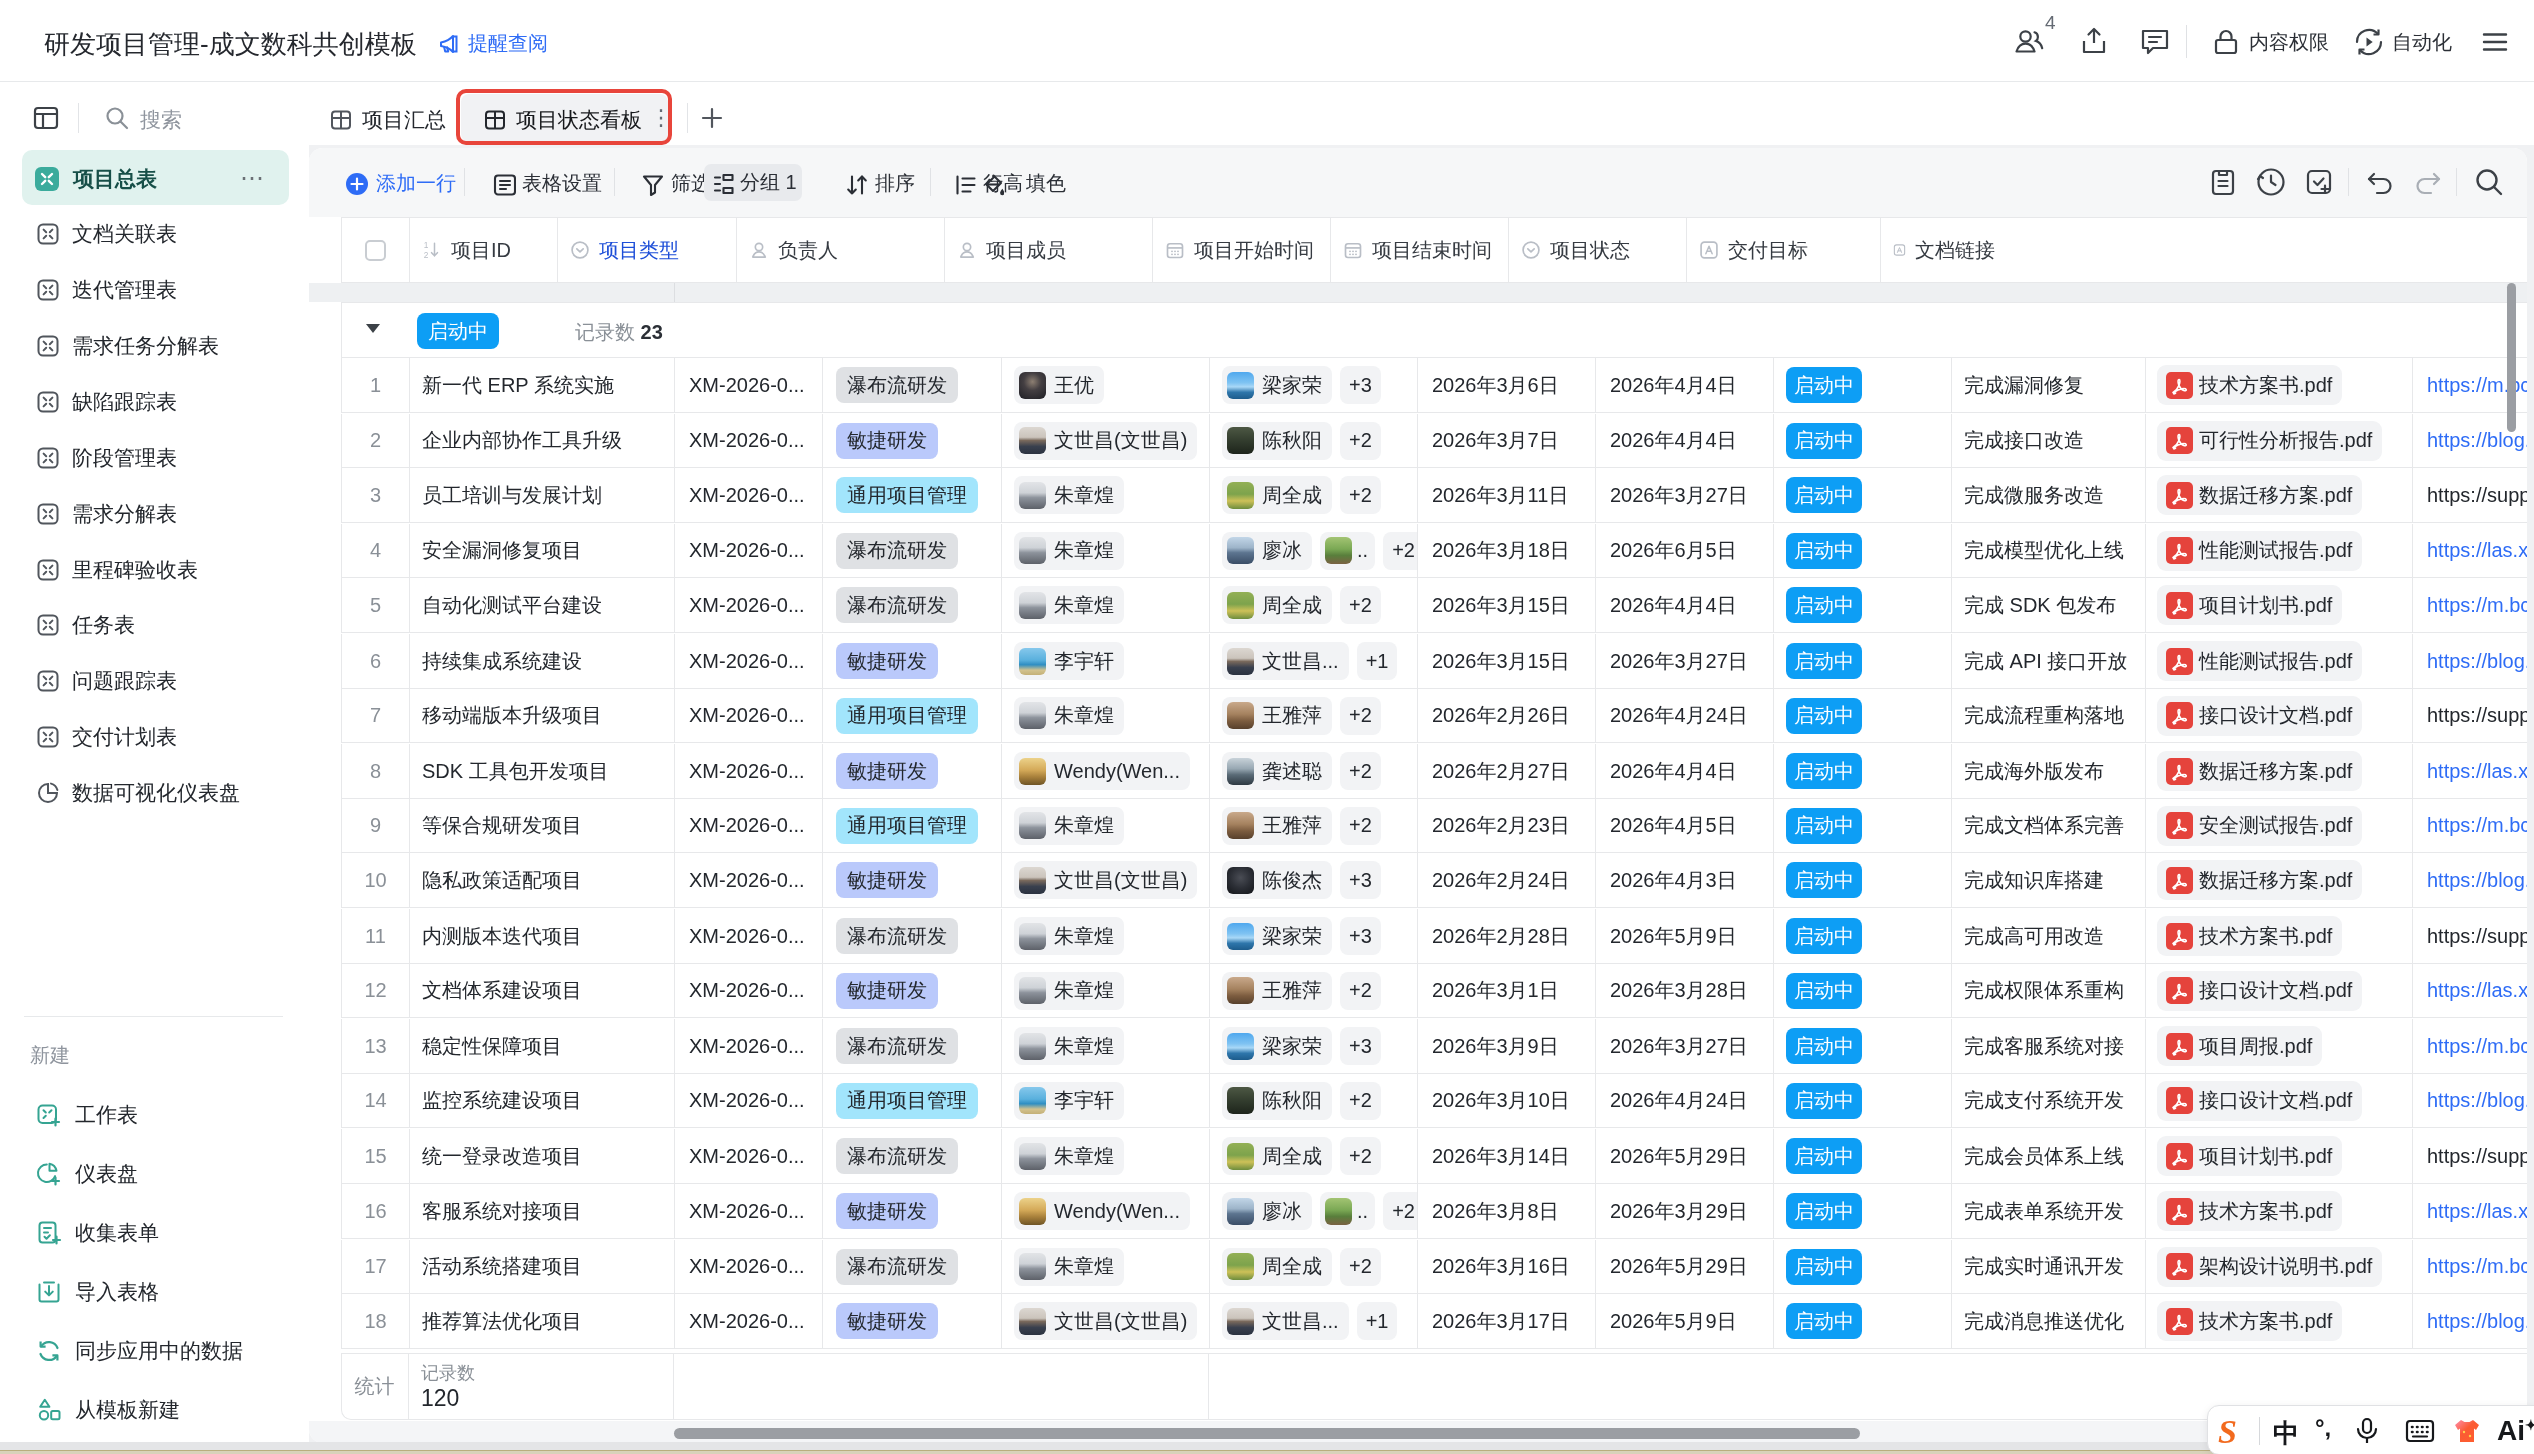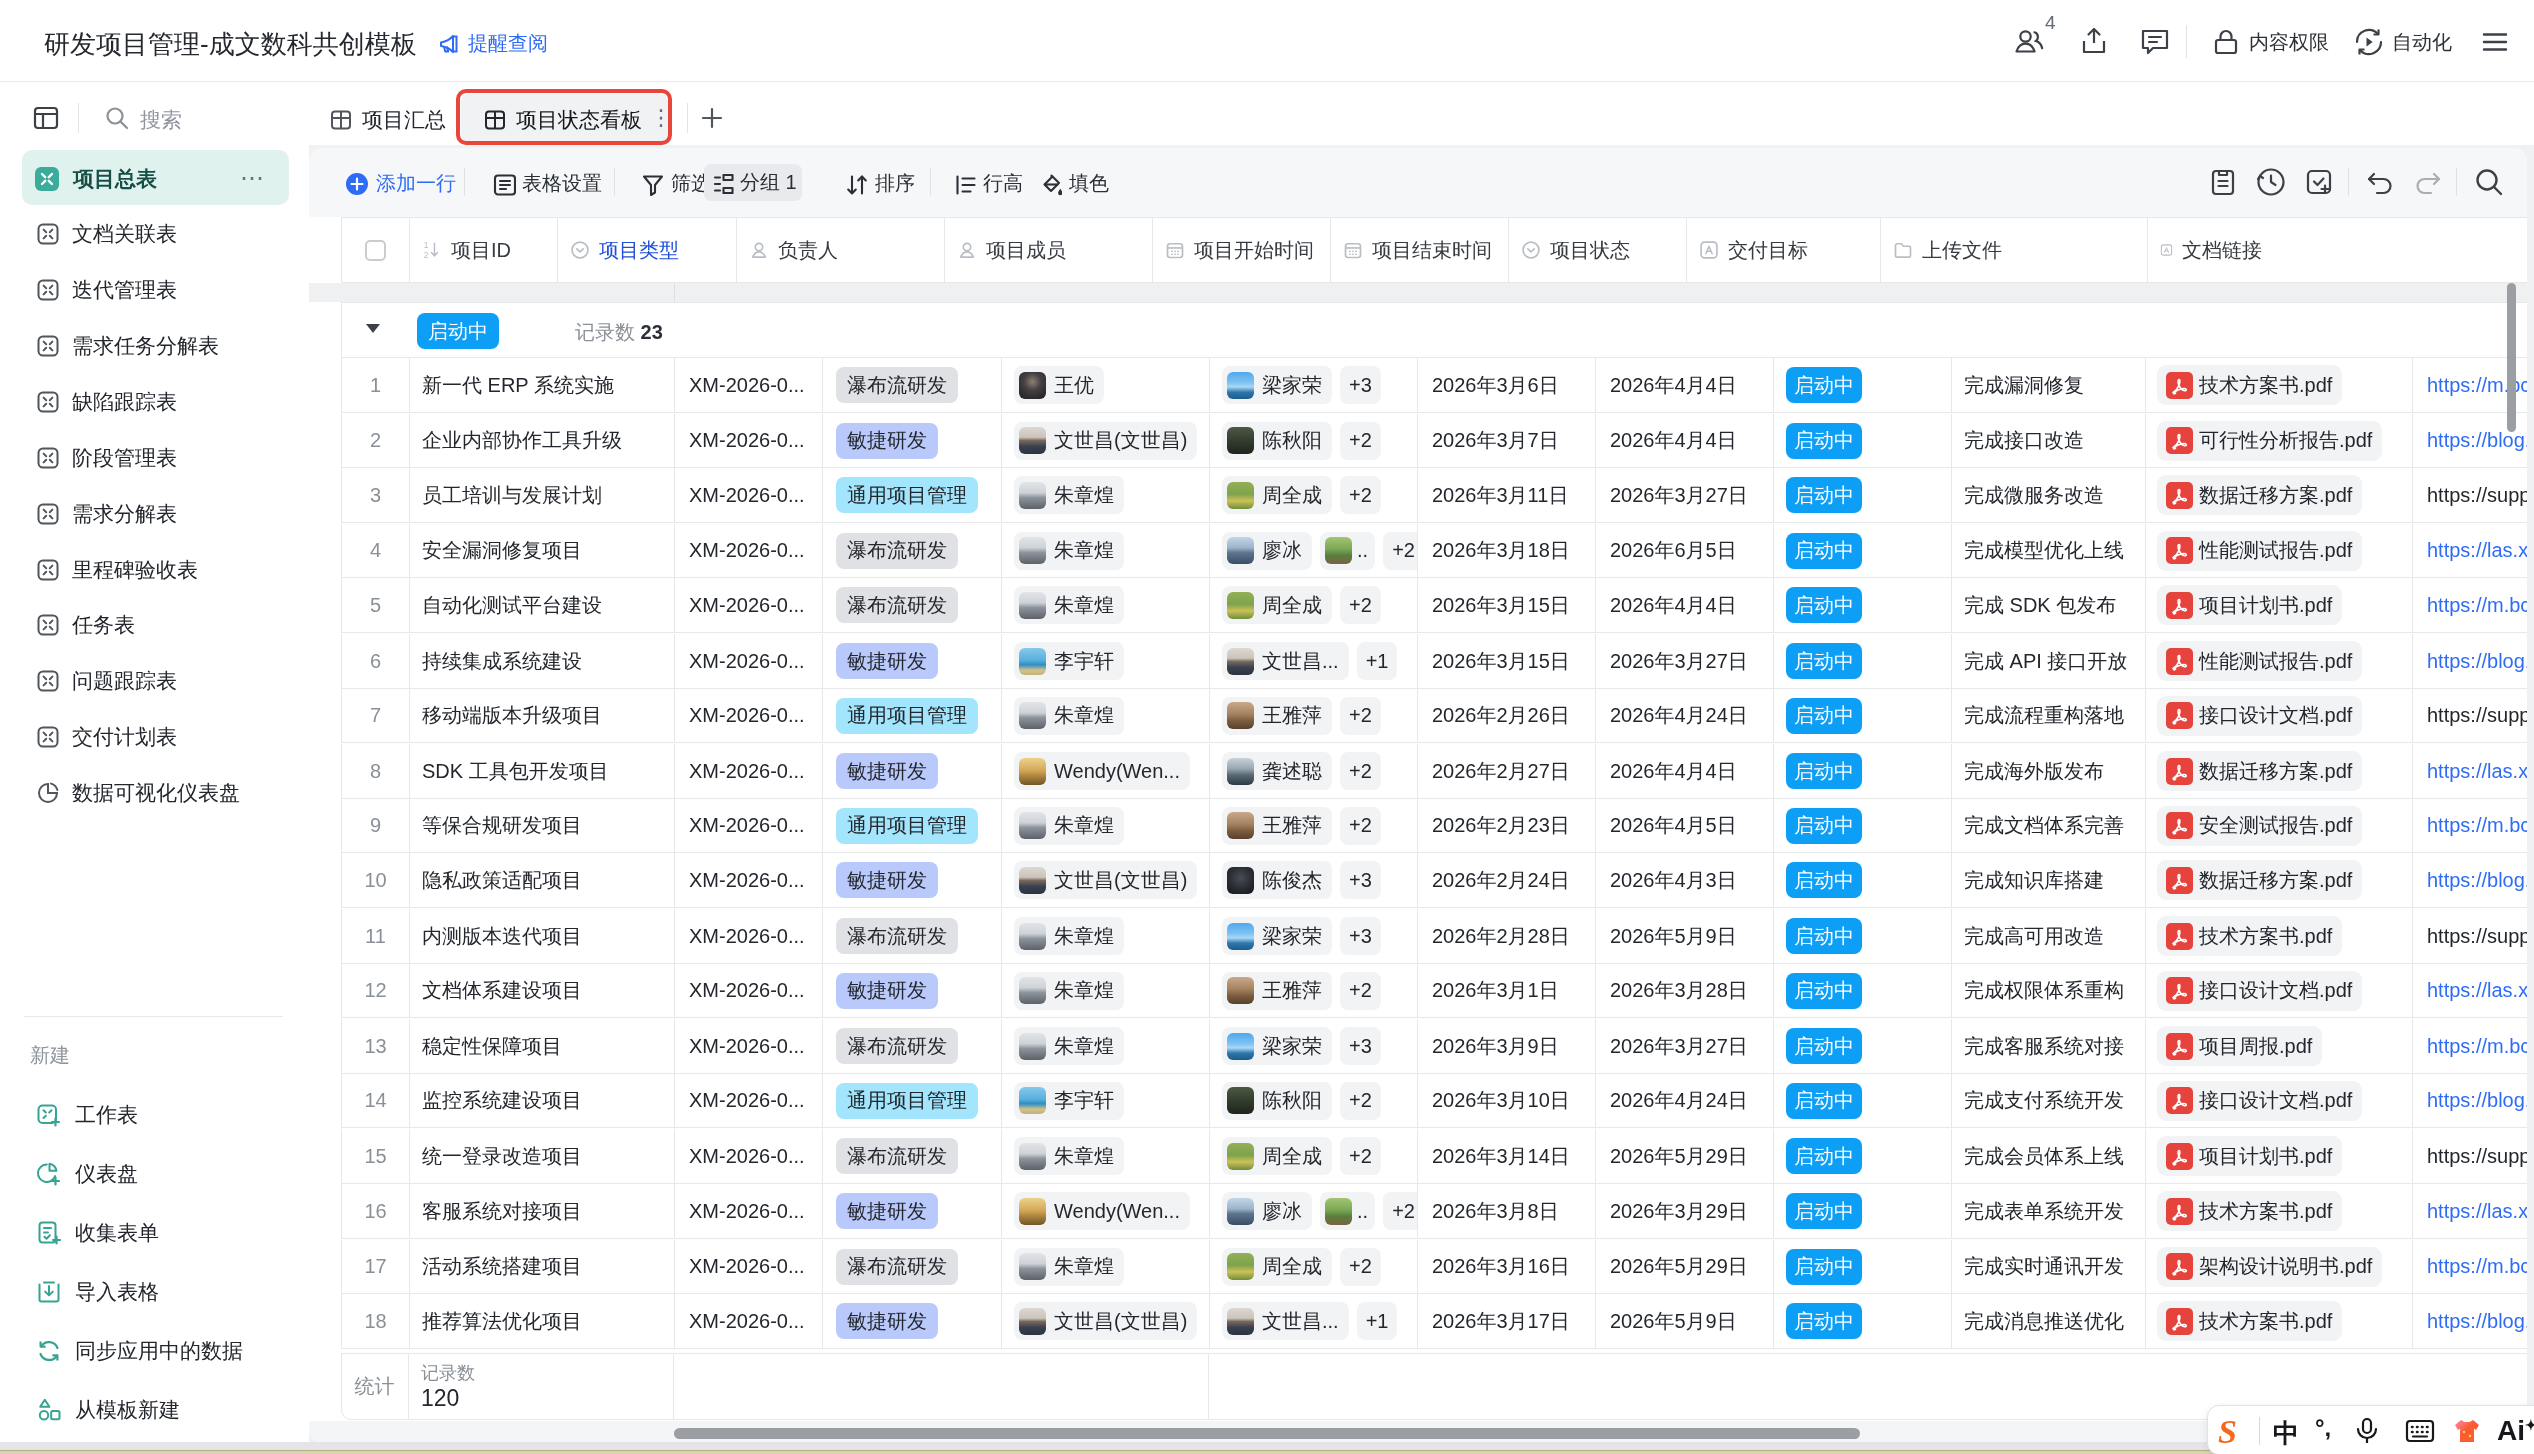--- a/index.html
+++ b/index.html
@@ -307,21 +307,21 @@
     </svg>
     <span style="font-size:20px;color:#2b2f36">排序</span>
   </div>
 <div class="ab" style="left:930px;top:168px;width:1px;height:28px;background:#e0e2e5"></div>
 <div class="ab fx" style="left:952px;top:170px;gap:7px">
     <svg width="24" height="24" viewBox="0 0 24 24" fill="none" style="">
       <path d="M5.5 4.5v17M10.5 6.5h12M10.5 13h12M10.5 19.5h8" stroke="#2b2f36" stroke-width="2.1" stroke-linecap="round"></path>
     </svg>
     <span style="font-size:20px;color:#2b2f36">行高</span>
   </div>
-<div class="ab fx" style="left:1038px;top:170px;gap:7px">
+<div class="ab fx" style="left:980px;top:170px;gap:22px">
     <svg width="24" height="24" viewBox="0 0 24 24" fill="none" style="">
       <path d="M13.5 3.5 21 11l-8 8-6.5-6.5 7-7z" stroke="#2b2f36" stroke-width="2.1" stroke-linejoin="round"></path>
       <path d="M6.5 12.5h13" stroke="#2b2f36" stroke-width="2.1"></path>
       <path d="M22.3 16.8s2.2 2.7 2.2 4.2a2.2 2.2 0 0 1-4.4 0c0-1.5 2.2-4.2 2.2-4.2z" fill="#2b2f36"></path>
     </svg>
     <span style="font-size:20px;color:#2b2f36">填色</span>
   </div>
 <div class="ab" style="left:2207px;top:166px">
     <svg width="32" height="32" viewBox="0 0 32 32" fill="none" style="">
       <rect x="6" y="5" width="20" height="23" rx="3" stroke="#3c4147" stroke-width="2.2"></rect>
@@ -428,26 +428,20 @@
         <path d="M8.2 10.6 12 14.2l3.8-3.6" stroke="#b9bec6" stroke-width="2" stroke-linecap="round" stroke-linejoin="round"></path>
       </svg>
       <span style="font-size:20px;color:#363b42;white-space:nowrap">项目状态</span>
     </div>
     <div class="cell" style="width:194px;gap:9px">
       <svg width="20" height="20" viewBox="0 0 24 24" fill="none">
         <rect x="2.5" y="2.5" width="19" height="19" rx="4" stroke="#b9bec6" stroke-width="2"></rect>
         <path d="M8.2 16.5 12 7.5l3.8 9M9.4 13.6h5.2" stroke="#b9bec6" stroke-width="1.8" stroke-linecap="round" stroke-linejoin="round"></path>
       </svg>
       <span style="font-size:20px;color:#363b42;white-space:nowrap">交付目标</span>
-    </div>
-    <div class="cell" style="width:267px;gap:9px">
-      <svg width="20" height="20" viewBox="0 0 24 24" fill="none">
-        <path d="M3 6.5a2 2 0 0 1 2-2h5l2.5 3H19a2 2 0 0 1 2 2v9a2 2 0 0 1-2 2H5a2 2 0 0 1-2-2z" stroke="#b9bec6" stroke-width="2" stroke-linejoin="round"></path>
-      </svg>
-      <span style="font-size:20px;color:#363b42;white-space:nowrap">上传文件</span>
     </div>
     <div class="cell nb" style="width:114px;gap:9px">
       <svg width="20" height="20" viewBox="0 0 24 24" fill="none">
         <rect x="2.5" y="2.5" width="19" height="19" rx="4" stroke="#b9bec6" stroke-width="2"></rect>
         <path d="M8.2 16.5 12 7.5l3.8 9M9.4 13.6h5.2" stroke="#b9bec6" stroke-width="1.8" stroke-linecap="round" stroke-linejoin="round"></path>
       </svg>
       <span style="font-size:20px;color:#363b42;white-space:nowrap">文档链接</span>
     </div>
   </div>
 <div class="ab" style="left:341px;top:302px;width:2186px;height:56px;background:#fff;border-left:1px solid #e7e8ea;border-top:1px solid #e7e8ea;border-bottom:1px solid #e7e8ea"></div>

